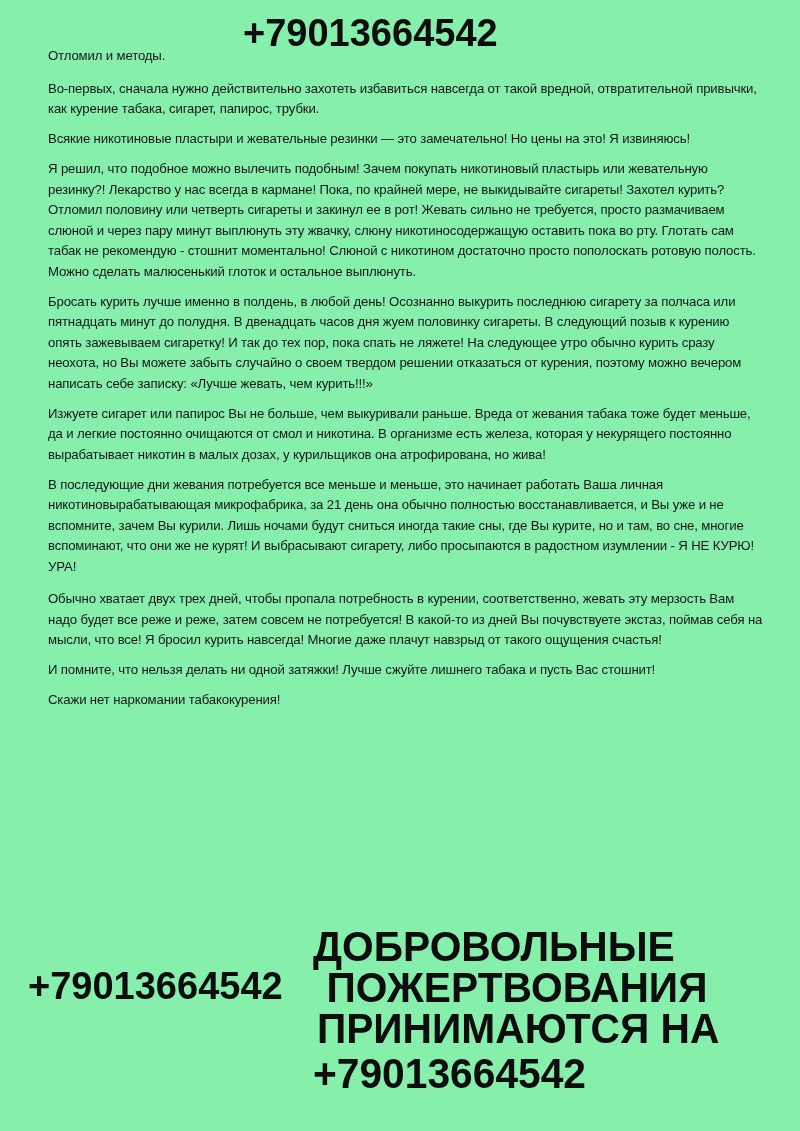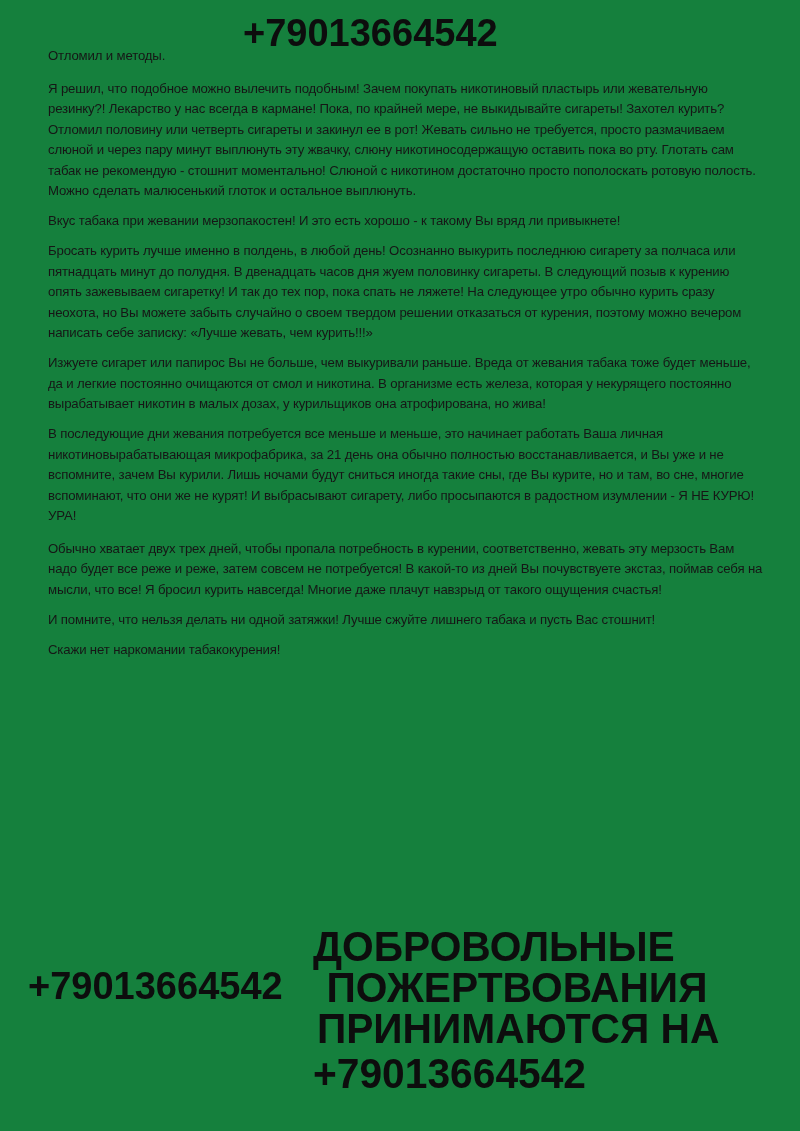--- a/index.html
+++ b/index.html
@@ -4,21 +4,21 @@
 <style>
   html, body {
     margin: 0;
     padding: 0;
     background: #ffffff;
   }
   #page {
     position: relative;
     width: 800px;
     height: 1131px;
-    background: #15803d;
+    background: #86efac;
     overflow: hidden;
     font-family: "Liberation Sans", "DejaVu Sans", sans-serif;
     color: #111111;
   }
   
   .top-phone {
     position: absolute;
     left: 243px;
     top: 12px;
     font-size: 38px;
@@ -77,22 +77,23 @@
 </style>
 </head>
 <body>
 
 <div id="page">
 
   <div class="top-phone">+79013664542</div>
 
   <div class="article">
     <p class="heading">Отломил и методы.</p>
+    <p>Во-первых, сначала нужно действительно захотеть избавиться навсегда от такой вредной, отвратительной привычки, как курение табака, сигарет, папирос, трубки.</p>
+    <p>Всякие никотиновые пластыри и жевательные резинки — это замечательно! Но цены на это! Я извиняюсь!</p>
     <p>Я решил, что подобное можно вылечить подобным! Зачем покупать никотиновый пластырь или жевательную резинку?! Лекарство у нас всегда в кармане! Пока, по крайней мере, не выкидывайте сигареты! Захотел курить? Отломил половину или четверть сигареты и закинул ее в рот! Жевать сильно не требуется, просто размачиваем слюной и через пару минут выплюнуть эту жвачку, слюну никотиносодержащую оставить пока во рту. Глотать сам табак не рекомендую - стошнит моментально! Слюной с никотином достаточно просто пополоскать ротовую полость. Можно сделать малюсенький глоток и остальное выплюнуть.</p>
-    <p>Вкус табака при жевании мерзопакостен! И это есть хорошо - к такому Вы вряд ли привыкнете!</p>
     <p>Бросать курить лучше именно в полдень, в любой день! Осознанно выкурить последнюю сигарету за полчаса или пятнадцать минут до полудня. В двенадцать часов дня жуем половинку сигареты. В следующий позыв к курению опять зажевываем сигаретку! И так до тех пор, пока спать не ляжете! На следующее утро обычно курить сразу неохота, но Вы можете забыть случайно о своем твердом решении отказаться от курения, поэтому можно вечером написать себе записку: «Лучше жевать, чем курить!!!»</p>
     <p>Изжуете сигарет или папирос Вы не больше, чем выкуривали раньше. Вреда от жевания табака тоже будет меньше, да и легкие постоянно очищаются от смол и никотина. В организме есть железа, которая у некурящего постоянно вырабатывает никотин в малых дозах, у курильщиков она атрофирована, но жива!</p>
     <p>В последующие дни жевания потребуется все меньше и меньше, это начинает работать Ваша личная никотиновырабатывающая микрофабрика, за 21 день она обычно полностью восстанавливается, и Вы уже и не вспомните, зачем Вы курили. Лишь ночами будут сниться иногда такие сны, где Вы курите, но и там, во сне, многие вспоминают, что они же не курят! И выбрасывают сигарету, либо просыпаются в радостном изумлении - Я НЕ КУРЮ! УРА!</p>
     <p class="big-gap">Обычно хватает двух трех дней, чтобы пропала потребность в курении, соответственно, жевать эту мерзость Вам надо будет все реже и реже, затем совсем не потребуется! В какой-то из дней Вы почувствуете экстаз, поймав себя на мысли, что все! Я бросил курить навсегда! Многие даже плачут навзрыд от такого ощущения счастья!</p>
     <p>И помните, что нельзя делать ни одной затяжки! Лучше сжуйте лишнего табака и пусть Вас стошнит!</p>
     <p>Скажи нет наркомании табакокурения!</p>
   </div>
 
   <div class="bottom-phone">+79013664542</div>
 

